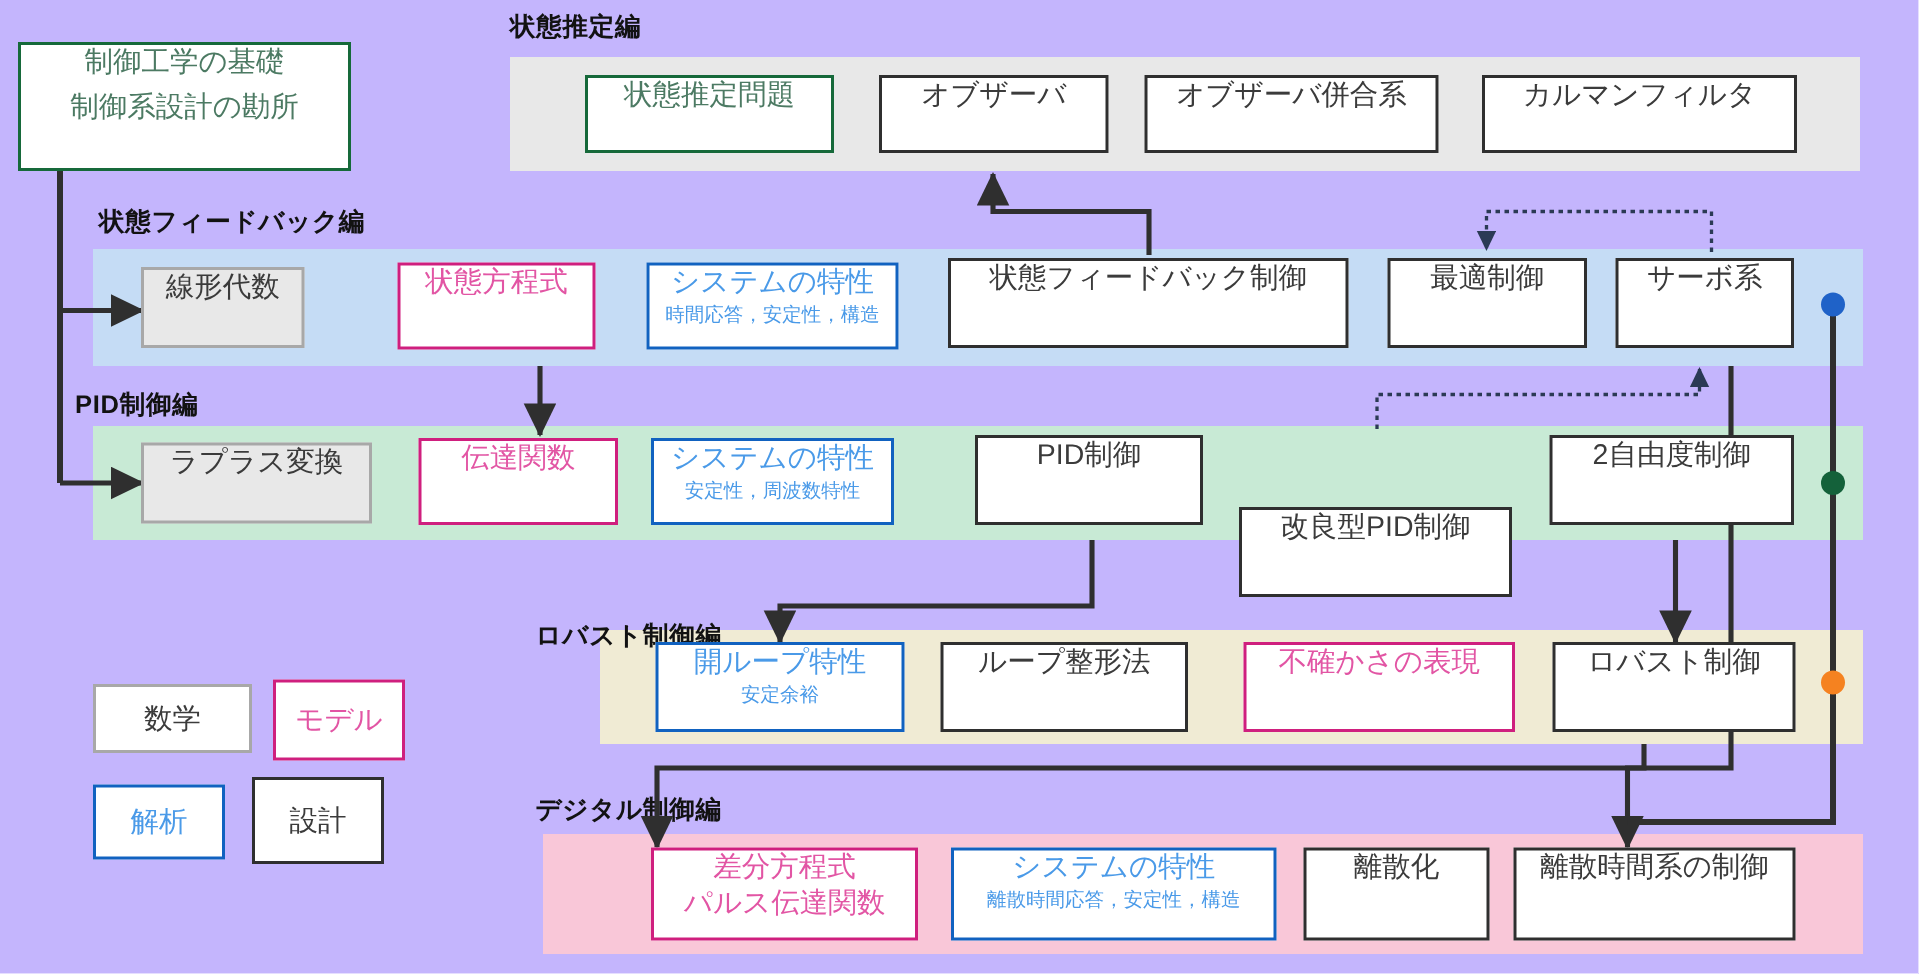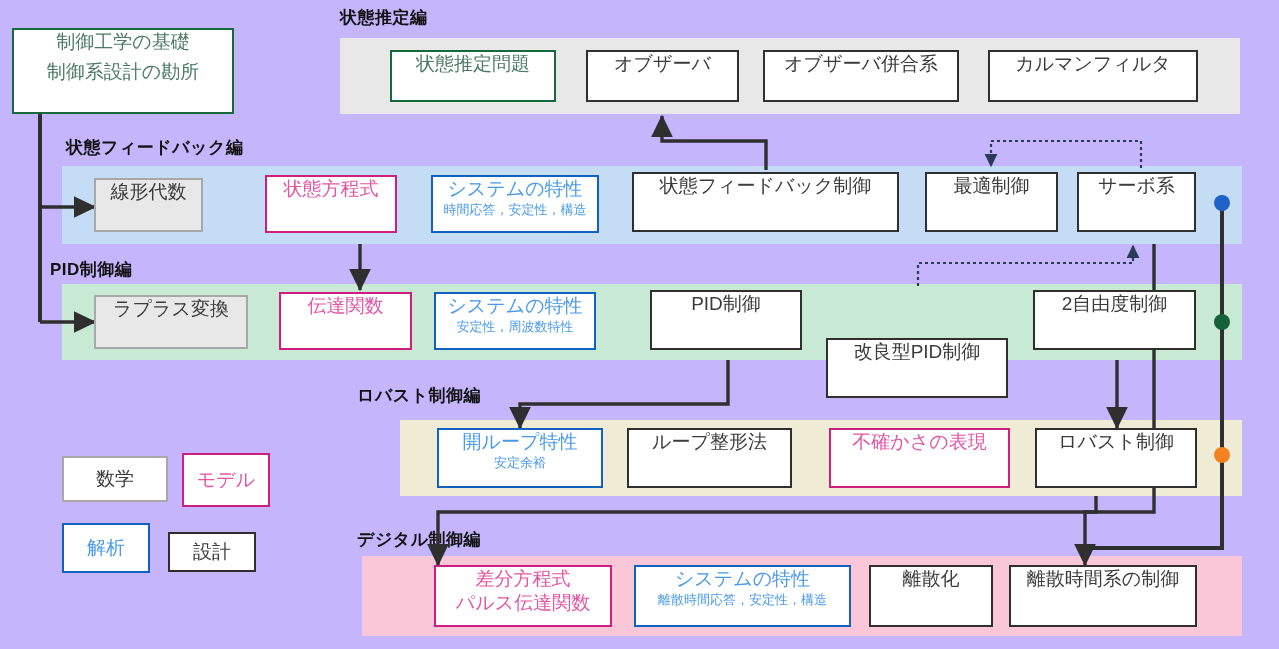--- a/index.html
+++ b/index.html
@@ -27,21 +27,21 @@
 
   <div class="band" style="left:340px;top:38px;width:900px;height:76px;background:#e8e8e8;"></div>
   <div class="band" style="left:62px;top:166px;width:1180px;height:78px;background:#c5dcf5;"></div>
   <div class="band" style="left:62px;top:284px;width:1180px;height:76px;background:#c8ead5;"></div>
   <div class="band" style="left:400px;top:420px;width:842px;height:76px;background:#f0ebd4;"></div>
   <div class="band" style="left:362px;top:556px;width:880px;height:80px;background:#f9c7d8;"></div>
 
   <div class="band-title" style="left:340px;top:6px;">状態推定編</div>
   <div class="band-title" style="left:66px;top:136px;">状態フィードバック編</div>
   <div class="band-title" style="left:50px;top:258px;">PID制御編</div>
-  <div class="band-title" style="left:357px;top:384px;">ロバスト制御編</div>
+  <div class="band-title" style="left:357px;top:412px;">ロバスト制御編</div>
   <div class="band-title" style="left:357px;top:528px;">デジタル制御編</div>
 
   <svg class="layer" viewBox="0 0 1279 649">
     <defs>
       <marker id="ah" markerWidth="9" markerHeight="9" refX="6.2" refY="3.2" orient="auto" markerUnits="strokeWidth">
         <path d="M0,0 L6.6,3.2 L0,6.4 z" fill="#2f2f2f"></path>
       </marker>
       <marker id="ahd" markerWidth="10" markerHeight="10" refX="5.6" refY="3.0" orient="auto" markerUnits="strokeWidth">
         <path d="M0,0 L6.2,3.0 L0,6.0 z" fill="#2b3a55"></path>
       </marker>
@@ -167,17 +167,17 @@
 
   <div class="legend-box k-math" style="left:62px;top:456px;width:106px;height:46px;">
     <span>数学</span>
   </div>
   <div class="legend-box k-model" style="left:182px;top:453px;width:88px;height:54px;">
     <span>モデル</span>
   </div>
   <div class="legend-box k-analysis" style="left:62px;top:523px;width:88px;height:50px;">
     <span>解析</span>
   </div>
-  <div class="legend-box k-design" style="left:168px;top:532px;width:88px;height:40px;">
+  <div class="legend-box k-design" style="left:168px;top:518px;width:88px;height:58px;">
     <span>設計</span>
   </div>
 
 </div>
 
 </body></html>

